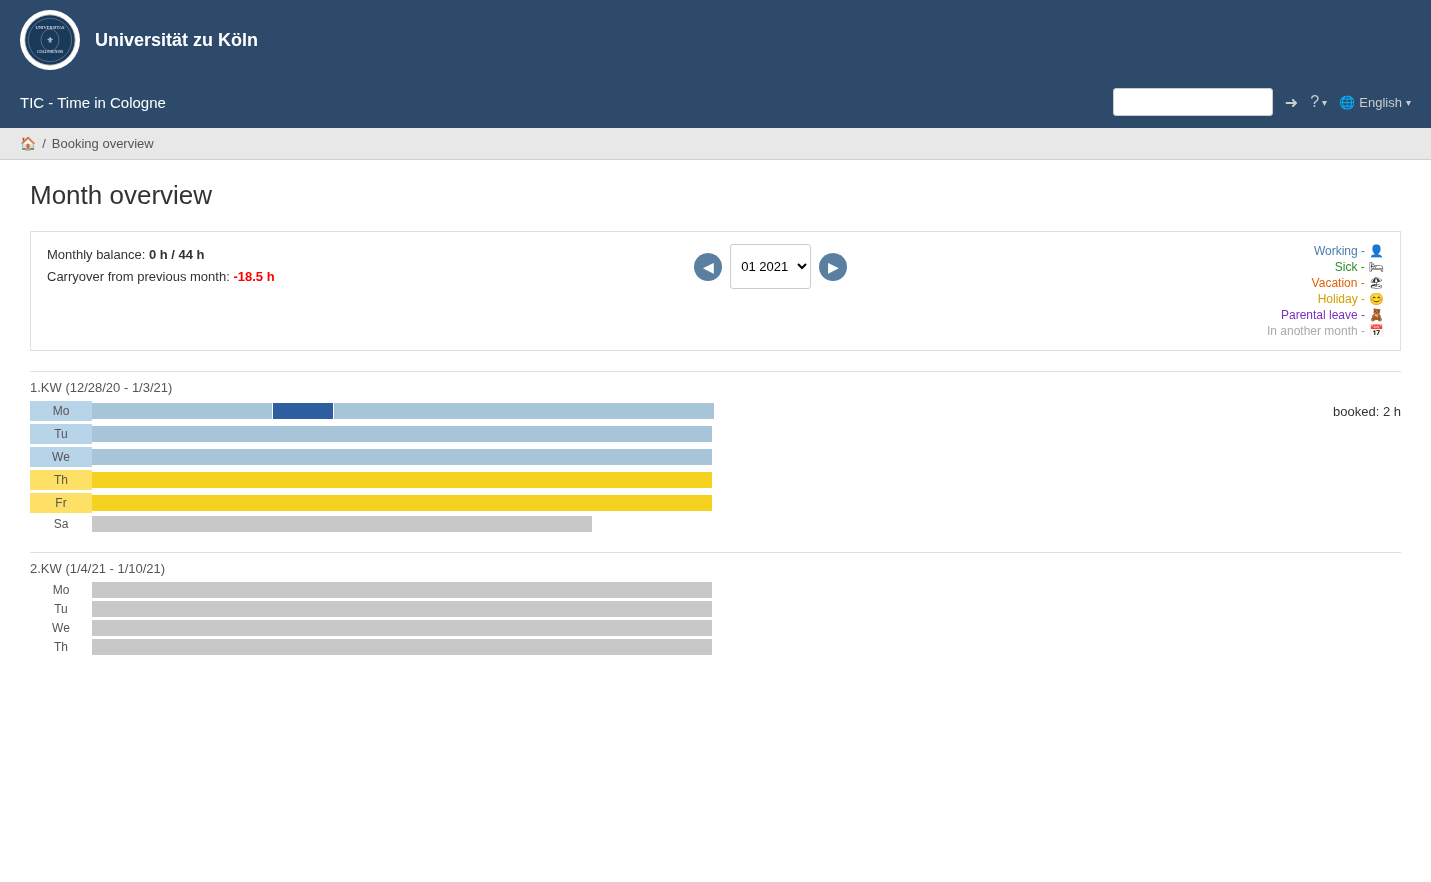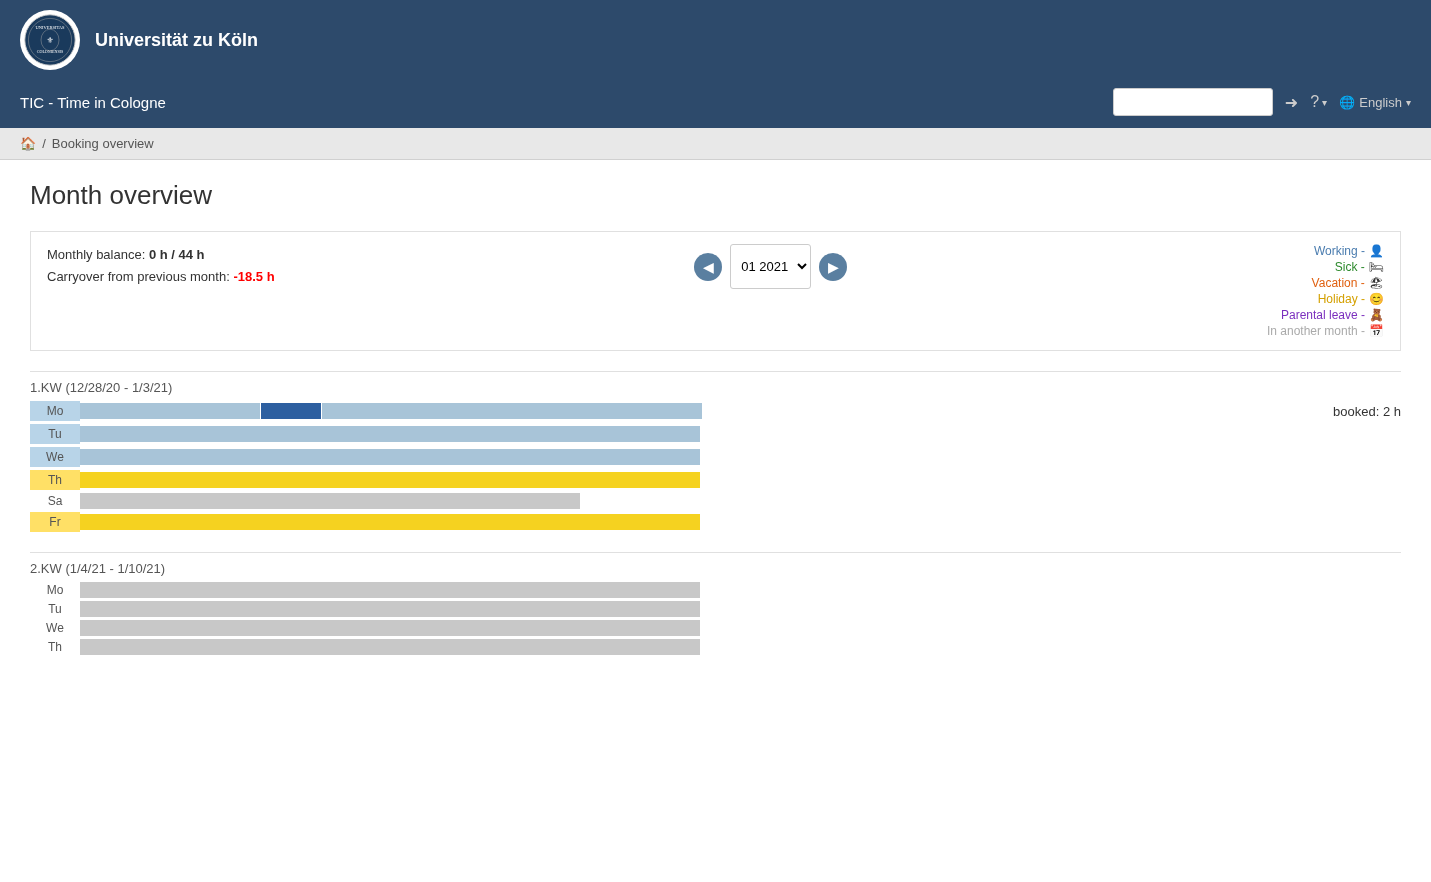--- a/index.html
+++ b/index.html
@@ -126,21 +126,21 @@
       font-size: 13px; color: #555;
       margin-bottom: 6px; padding-top: 8px;
       border-top: 1px solid #e0e0e0;
     }
 
     .day-row {
       display: flex; align-items: center;
       margin-bottom: 3px;
     }
     .day-label {
-      width: 50px; font-size: 12px; color: #555;
+      width: 62px; font-size: 12px; color: #555;
       flex-shrink: 0; text-align: center;
     }
     .day-label.highlighted { background: #b8d4e8; padding: 3px 0; }
     .day-label.holiday-label { background: #ffe066; padding: 3px 0; }
 
     .booked-label {
       margin-left: 16px;
       font-size: 13px; color: #333;
       white-space: nowrap;
       text-align: center;
@@ -294,30 +294,30 @@
     </div>
 
     <div class="day-row">
       <div class="day-label holiday-label">Th</div>
       <div class="bars-wrapper" style="background: none;">
         <div class="seg-block seg-yellow" style="width:620px;"></div>
       </div>
     </div>
 
     <div class="day-row">
+      <div class="day-label holiday-label">Fr</div>
+      <div class="bars-wrapper">
+        <div class="seg-block seg-yellow" style="width:620px;"></div>
+      </div>
+    </div>
+
+    <div class="day-row">
       <div class="day-label">Sa</div>
       <div class="bars-wrapper">
         <div class="seg-block seg-gray" style="width:500px;"></div>
-      </div>
-    </div>
-
-    <div class="day-row">
-      <div class="day-label holiday-label">Fr</div>
-      <div class="bars-wrapper">
-        <div class="seg-block seg-yellow" style="width:620px;"></div>
       </div>
     </div>
 
   </div>
 
   <div class="week-section">
     <div class="week-header">2.KW (1/4/21 - 1/10/21)</div>
 
     <div class="day-row">
       <div class="day-label">Mo</div>

